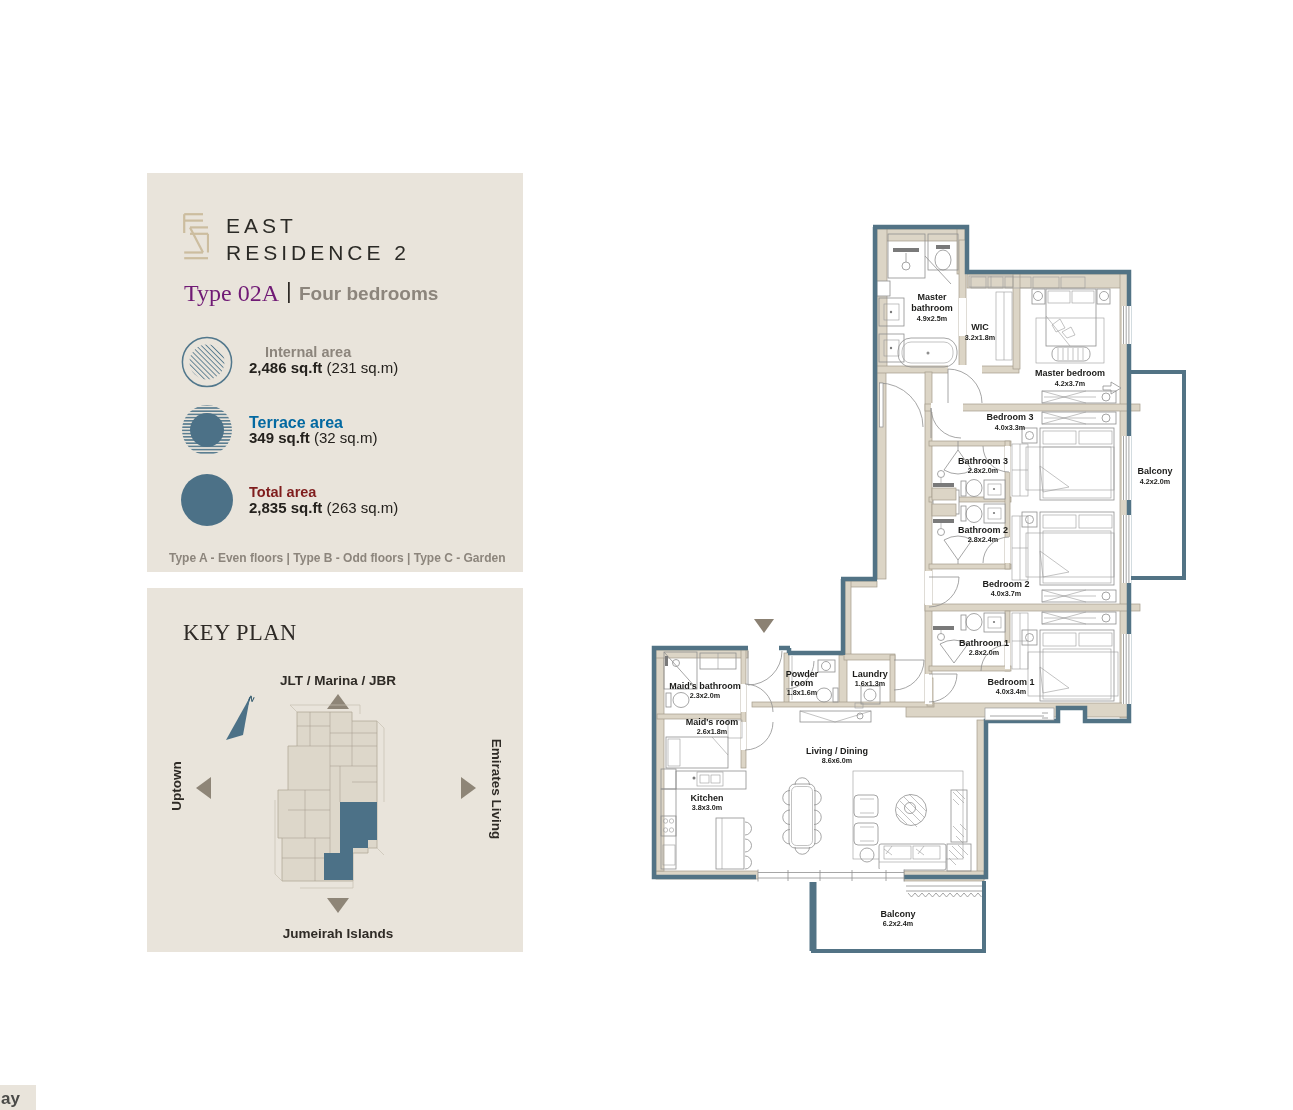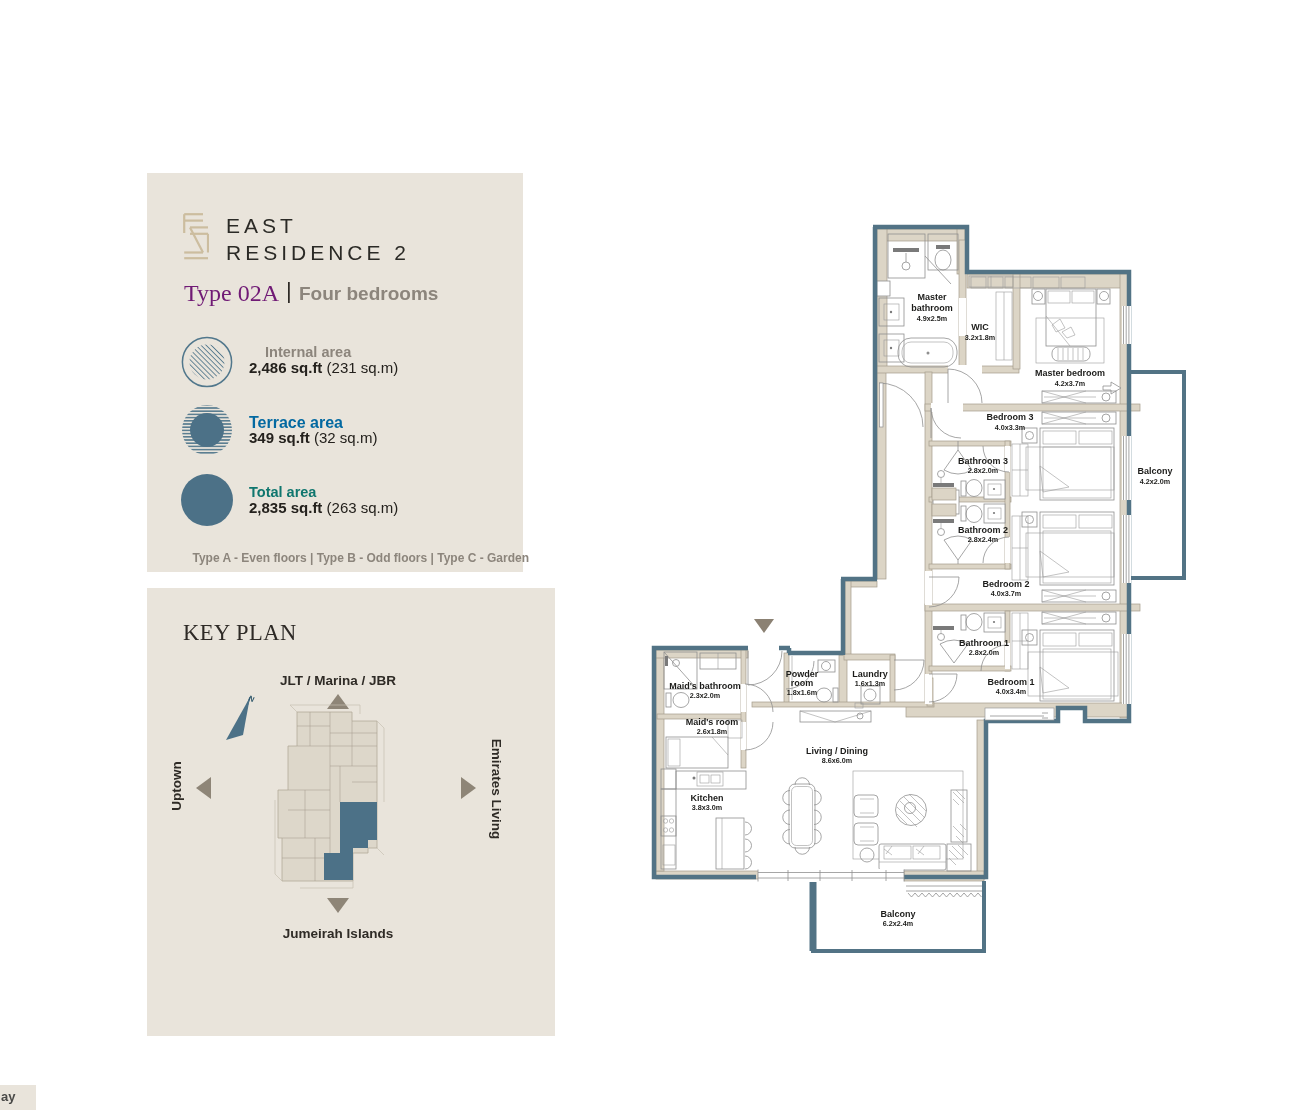--- a/index.html
+++ b/index.html
@@ -56,27 +56,27 @@
     <circle cx="26" cy="26" r="17" fill="#4c7187"></circle>
   </svg>
 
   <div class="abs" style="left:102px;top:241px;font-size:16px;font-weight:bold;color:#0369a1;">Terrace area</div>
   <div class="abs" style="left:102px;top:256px;font-size:15px;color:#24211d;"><b>349 sq.ft</b> (32 sq.m)</div>
 
   <svg class="abs" style="left:34px;top:301px;" width="52" height="52" viewBox="0 0 52 52">
     <circle cx="26" cy="26" r="26" fill="#4c7187"></circle>
   </svg>
 
-  <div class="abs" style="left:102px;top:311px;font-size:14.5px;font-weight:bold;color:#0f766e;">Total area</div>
+  <div class="abs" style="left:102px;top:311px;font-size:14.5px;font-weight:bold;color:#7f1d1d;">Total area</div>
   <div class="abs" style="left:102px;top:326px;font-size:15px;color:#24211d;"><b>2,835 sq.ft</b> (263 sq.m)</div>
 
-  <div class="abs" style="left:22px;top:378px;width:360px;text-align:right;font-size:12px;font-weight:bold;color:#8c857c;">Type A - Even floors | Type B - Odd floors | Type C - Garden</div>
+  <div class="abs" style="left:22px;top:378px;width:360px;text-align:left;font-size:12px;font-weight:bold;color:#8c857c;">Type A - Even floors | Type B - Odd floors | Type C - Garden</div>
 </div>
 
-<div class="panel" style="left:147px;top:588px;width:376px;height:448px;padding-left:32px;">
+<div class="panel" style="left:147px;top:588px;width:376px;height:364px;">
 
   <div class="abs" style="left:36px;top:32px;font-family:'Liberation Serif',serif;font-size:22.5px;letter-spacing:0.5px;color:#2e2a26;">KEY PLAN</div>
   <svg class="abs" style="left:0;top:0;" width="376" height="364" viewBox="147 588 376 364">
 
     <path d="M226,740 L250,697 L243,735 Z" fill="#4c7187"></path>
     <path d="M250,697 L244,716" stroke="#4c7187" stroke-width="1.4" fill="none"></path>
     <text x="248" y="700" font-size="7.5" font-weight="bold" fill="#2d5568" transform="rotate(25 248 700)">N</text>
 
     <text x="338" y="685" font-size="13.5" font-weight="bold" fill="#2f2b26" text-anchor="middle">JLT / Marina / JBR</text>
 
@@ -562,14 +562,14 @@
 
  <text class="rl" x="707" y="801">Kitchen</text>
  <text class="rd" x="707" y="810">3.8x3.0m</text>
 
  <text class="rl" x="898" y="917">Balcony</text>
  <text class="rd" x="898" y="926">6.2x2.4m</text>
 </g>
 </svg>
 
 <div class="abs" style="left:0;top:1085px;width:36px;height:25px;background:#e9e4db;">
-  <div class="abs" style="left:1px;top:4px;font-size:13px;font-weight:bold;color:#4a4a48;text-align:right;">ay</div>
+  <div class="abs" style="left:1px;top:4px;font-size:17px;font-weight:bold;color:#4a4a48;text-align:right;">ay</div>
 </div>
 
 </body></html>

